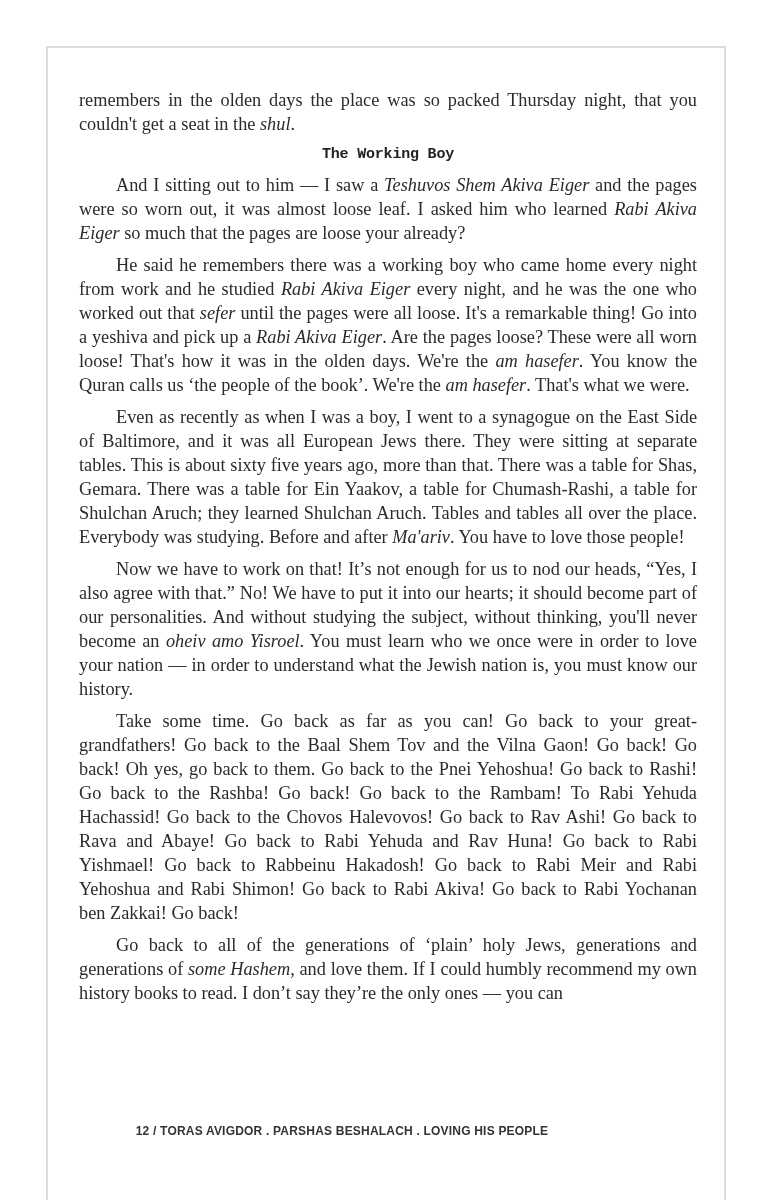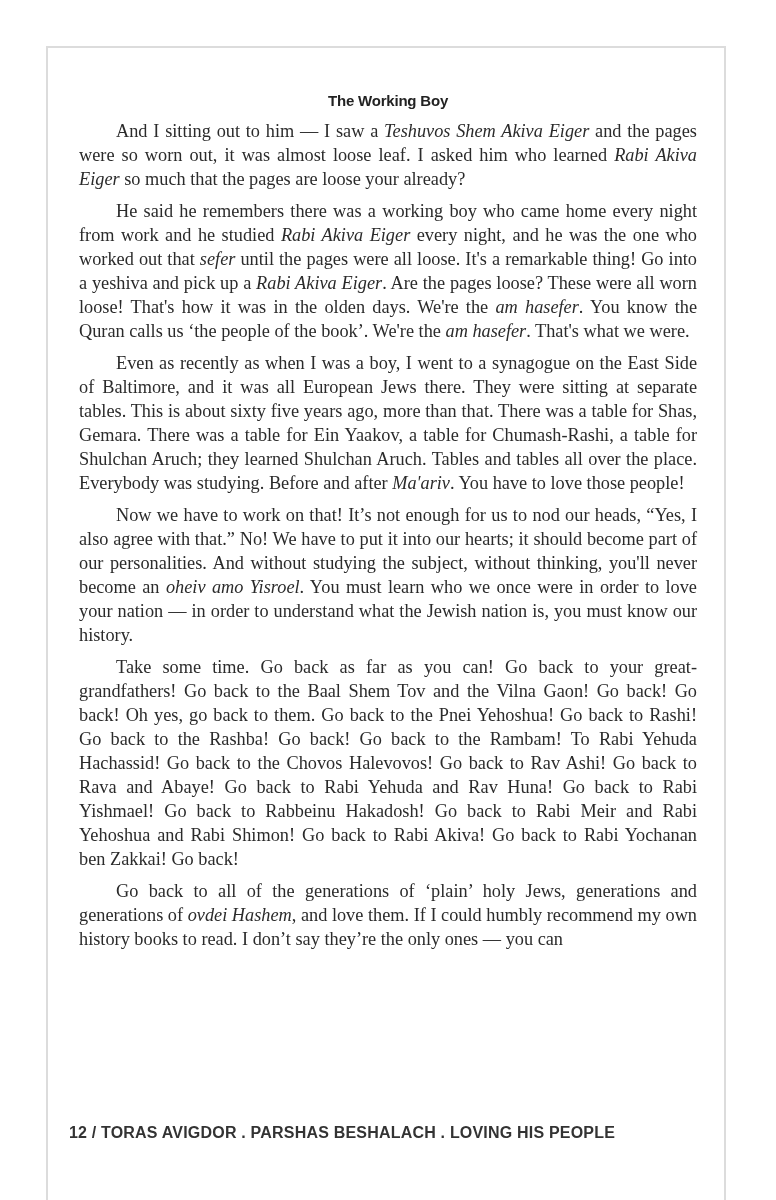--- a/index.html
+++ b/index.html
@@ -10,37 +10,38 @@
   }
   .content {
     position: absolute; left: 79px; top: 88px; width: 618px;
     font-family: "Liberation Serif", "DejaVu Serif", serif;
     font-size: 18.3px; line-height: 24px; color: #2b2b2b;
   }
   .content p { margin: 0 0 8px 0; text-align: justify; text-align-last: left; }
   .content p.indent { text-indent: 37px; }
   .content p.first { text-indent: 0; }
   .content h2 {
-    font-family: Liberation Sans, sans-serif;
+    font-family: Liberation Mono, monospace;
     font-size: 15px; font-weight: bold; text-align: center; margin: 2px 0 7px 0;
     line-height: 22px; color: #222; letter-spacing: -0.2px;
   }
   .footer {
     position: absolute; left: 46px; width: 592px; top: 1124px; text-align: center;
-    font-family: "Liberation Sans", "DejaVu Sans", sans-serif; font-size: 16px; font-weight: bold;
+    font-family: "Liberation Sans", "DejaVu Sans", sans-serif; font-size: 12px; font-weight: bold;
     color: #333; letter-spacing: 0.2px;
   }
   i { font-style: italic; }
 </style>
 </head>
 <body>
 
 <div class="page"></div>
 <div class="content" id="content">
+    <p class="first"><span>remembers in the olden days the place was so packed Thursday night, that you couldn't get a seat in the </span><i>shul</i><span>.</span></p>
     <h2>The Working Boy</h2>
     <p class="indent"><span>And I sitting out to him — I saw a </span><i>Teshuvos Shem Akiva Eiger</i><span> and the pages were so worn out, it was almost loose leaf. I asked him who learned </span><i>Rabi Akiva Eiger</i><span> so much that the pages are loose your already?</span></p>
     <p class="indent"><span>He said he remembers there was a working boy who came home every night from work and he studied </span><i>Rabi Akiva Eiger</i><span> every night, and he was the one who worked out that </span><i>sefer</i><span> until the pages were all loose. It's a remarkable thing! Go into a yeshiva and pick up a </span><i>Rabi Akiva Eiger</i><span>. Are the pages loose? These were all worn loose! That's how it was in the olden days. We're the </span><i>am hasefer</i><span>. You know the Quran calls us ‘the people of the book’. We're the </span><i>am hasefer</i><span>. That's what we were.</span></p>
     <p class="indent"><span>Even as recently as when I was a boy, I went to a synagogue on the East Side of Baltimore, and it was all European Jews there. They were sitting at separate tables. This is about sixty five years ago, more than that. There was a table for Shas, Gemara. There was a table for Ein Yaakov, a table for Chumash-Rashi, a table for Shulchan Aruch; they learned Shulchan Aruch. Tables and tables all over the place. Everybody was studying. Before and after </span><i>Ma'ariv</i><span>. You have to love those people!</span></p>
     <p class="indent"><span>Now we have to work on that! It’s not enough for us to nod our heads, “Yes, I also agree with that.” No! We have to put it into our hearts; it should become part of our personalities. And without studying the subject, without thinking, you'll never become an </span><i>oheiv amo Yisroel</i><span>. You must learn who we once were in order to love your nation — in order to understand what the Jewish nation is, you must know our history.</span></p>
     <p class="indent"><span>Take some time. Go back as far as you can! Go back to your great-grandfathers! Go back to the Baal Shem Tov and the Vilna Gaon! Go back! Go back! Oh yes, go back to them. Go back to the Pnei Yehoshua! Go back to Rashi! Go back to the Rashba! Go back! Go back to the Rambam! To Rabi Yehuda Hachassid! Go back to the Chovos Halevovos! Go back to Rav Ashi! Go back to Rava and Abaye! Go back to Rabi Yehuda and Rav Huna! Go back to Rabi Yishmael! Go back to Rabbeinu Hakadosh! Go back to Rabi Meir and Rabi Yehoshua and Rabi Shimon! Go back to Rabi Akiva! Go back to Rabi Yochanan ben Zakkai! Go back!</span></p>
-    <p class="indent"><span>Go back to all of the generations of ‘plain’ holy Jews, generations and generations of </span><i>ovdei Hashem</i><span>, and love them. If I could humbly recommend my own history books to read. I don’t say they’re the only ones — you can</span></p>
+    <p class="indent"><span>Go back to all of the generations of ‘plain’ holy Jews, generations and generations of </span><i>some Hashem</i><span>, and love them. If I could humbly recommend my own history books to read. I don’t say they’re the only ones — you can</span></p>
   </div>
 <div class="footer">12 / TORAS AVIGDOR . PARSHAS BESHALACH . LOVING HIS PEOPLE</div>
 
 </body></html>

